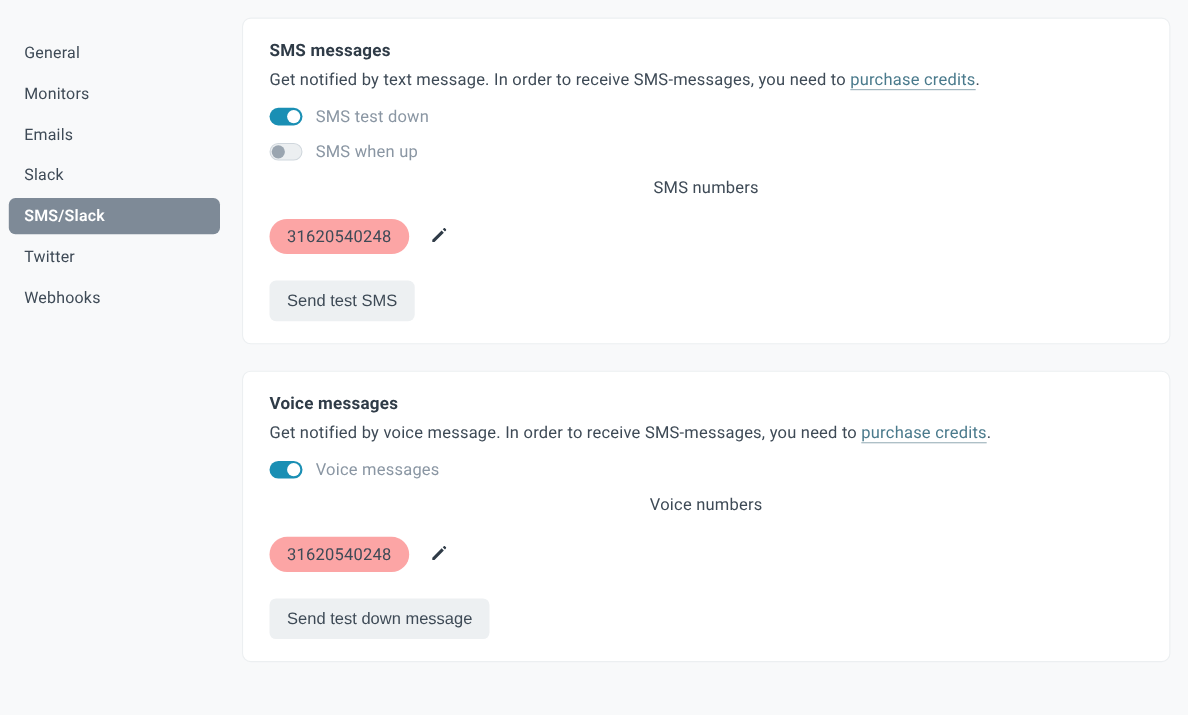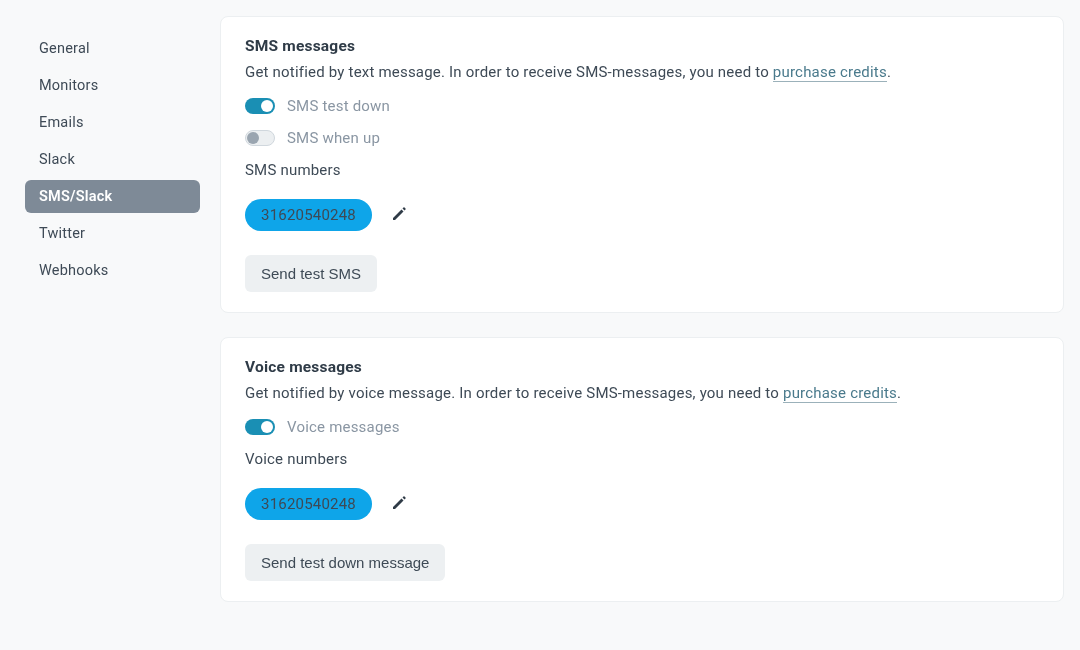--- a/index.html
+++ b/index.html
@@ -16,21 +16,21 @@
       overflow: hidden;
       letter-spacing: 0.2px;
     }
     .layout {
       display: flex;
       gap: 20px;
       padding: 0 0;
     }
     .sidebar {
       width: 200px;
-      padding-left: 25px;
+      padding-left: 8px;
       padding-top: 32px;
       flex-shrink: 0;
     }
     .sidebar-item {
       padding: 8px 14px;
       border-radius: 6px;
       cursor: pointer;
       font-size: 14.5px;
       color: #3e4a56;
       margin-bottom: 4px;
@@ -107,29 +107,30 @@
     }
     .toggle-label {
       font-size: 15px;
       color: #8a96a3;
     }
     .section-label {
       font-size: 15px;
       color: #3e4a56;
       margin-top: 8px;
       margin-bottom: 20px;
+      text-align: center;
     }
     .pill-row {
       display: flex;
       align-items: center;
       gap: 18px;
       margin-bottom: 24px;
     }
     .pill {
-      background: #0ea5e9;
+      background: #fca5a5;
       color: #3e4a56;
       font-size: 15px;
       padding: 7px 16px;
       border-radius: 20px;
     }
     .edit-icon {
       width: 16px;
       height: 16px;
       cursor: pointer;
     }

